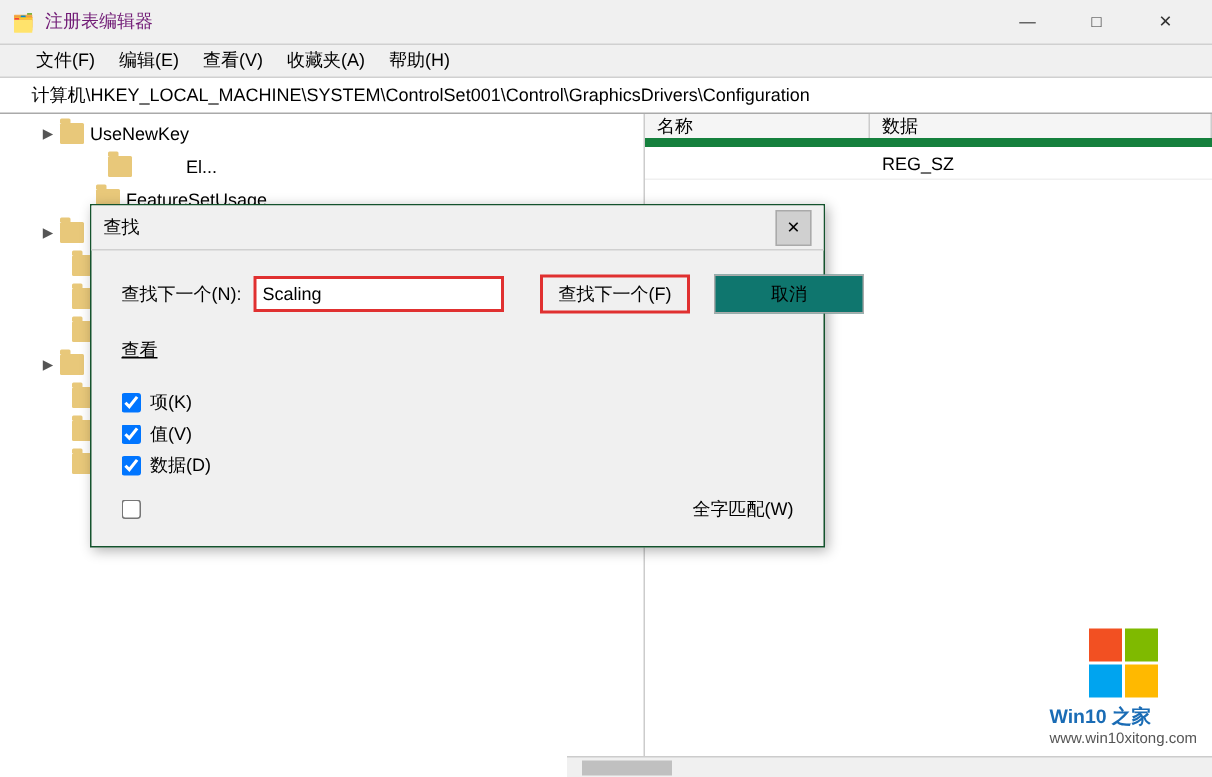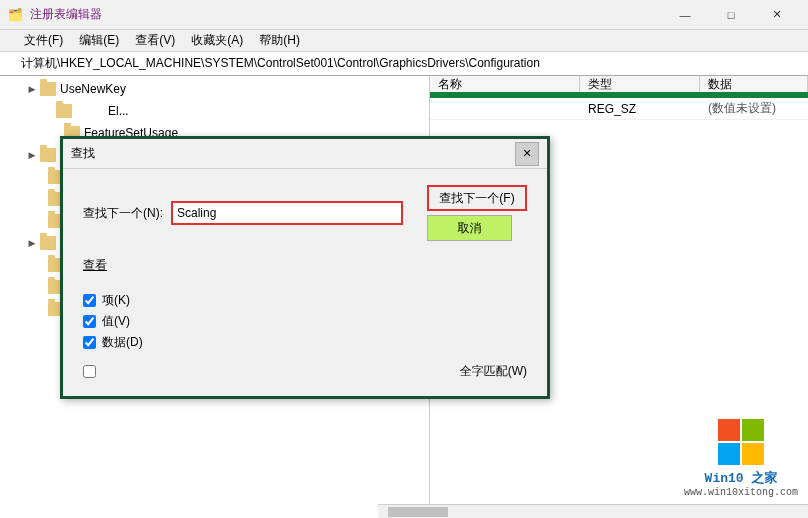--- a/index.html
+++ b/index.html
@@ -185,21 +185,21 @@
       justify-content: flex-start;
       padding-top: 60px;
       padding-left: 60px;
       z-index: 10;
     }
 
     
     .find-dialog {
       width: 490px;
       background: #f0f0f0;
-      border: 3px solid #14532d;
+      border: 1px solid #14532d;
       box-shadow: 2px 2px 8px rgba(0,0,0,0.3);
     }
     .dialog-title-bar {
       display: flex;
       align-items: center;
       height: 30px;
       background: #f0f0f0;
       padding: 0 8px;
       border-bottom: 1px solid #d0d0d0;
     }
@@ -245,24 +245,24 @@
       width: 100px;
       height: 26px;
       margin-left: 12px;
       background: #f0f0f0;
       border: 2px solid #e03030;
       font-size: 12px;
       cursor: pointer;
       white-space: nowrap;
     }
     .dialog-cancel-btn {
-      width: 85px;
+      width: 100px;
       height: 26px;
       margin-left: 12px;
-      background: #bef264;
+      background: #0f766e;
       border: 1px solid #aaa;
       font-size: 12px;
       cursor: pointer;
     }
 
     .look-at-section {
       margin-bottom: 12px;
     }
     .look-at-title {
       font-size: 12px;
@@ -338,21 +338,21 @@
 
 <div class="main-area">
 
   <div class="tree-panel">
 
     <div class="tree-item" style="padding-left: 24px;">
       <span class="tree-arrow">▶</span>
       <span class="tree-folder-icon"></span>
       <span>UseNewKey</span>
     </div>
-    <div class="tree-item" style="padding-left: 8px; gap: 32px;">
+    <div class="tree-item" style="padding-left: 24px; gap: 32px;">
       <span class="tree-arrow" style="visibility:hidden;">▶</span>
       <span class="tree-folder-icon"></span>
       <span>El...</span>
     </div>
     <div class="tree-item" style="padding-left: 48px;">
       <span class="tree-arrow" style="visibility:hidden;">▶</span>
       <span class="tree-folder-icon"></span>
       <span>FeatureSetUsage</span>
     </div>
     <div class="tree-item" style="padding-left: 24px;">
@@ -395,40 +395,34 @@
       <span class="tree-folder-icon"></span>
       <span>UseNewKey</span>
     </div>
   </div>
 
   <div class="right-panel">
     <div class="right-panel-header">
       <div class="col-header col-name">
         <span>名称</span>
       </div>
-      <div class="col-header col-type">
-        <span>类型</span>
-      </div>
       <div class="col-header col-data">
         <span>数据</span>
       </div>
     </div>
     <div class="right-row">
       <div class="cell cell-name">
         <span></span>
       </div>
       <div class="cell cell-type">
         <span>REG_SZ</span>
       </div>
-      <div class="cell cell-data">
-        <span>(数值未设置)</span>
-      </div>
-    </div>
-
-    <div style="position:absolute; bottom: 20px; right: 10px; text-align:center;font-family:Liberation Mono, monospace;">
+    </div>
+
+    <div style="position:absolute; bottom: 20px; right: 10px; text-align:left;">
       <div style="display:grid; grid-template-columns: 22px 22px; grid-template-rows: 22px 22px; gap: 2px; margin: 0 auto 4px auto; width: fit-content;">
         <div style="background:#f25022;"></div>
         <div style="background:#7fba00;"></div>
         <div style="background:#00a4ef;"></div>
         <div style="background:#ffb900;"></div>
       </div>
       <div style="font-size:13px; font-weight:bold; color:#1a6cb5;">Win10 之家</div>
       <div style="font-size:10px; color:#555;">www.win10xitong.com</div>
     </div>
   </div>
@@ -439,21 +433,21 @@
       <div class="dialog-title-bar">
         <span class="dialog-title-text">查找</span>
         <button class="dialog-close-btn">✕</button>
       </div>
 
       <div class="dialog-body">
 
         <div class="dialog-row">
           <label class="dialog-label">查找下一个(N):</label>
           <input class="dialog-input-box" type="text" value="Scaling" style="">
-          <div style="display:flex; flex-direction:column; gap:4px; margin-left:12px;">
+          <div style="display:flex; flex-direction:row; gap:4px; margin-left:12px;">
             <button class="dialog-find-btn">查找下一个(F)</button>
             <button class="dialog-cancel-btn">取消</button>
           </div>
         </div>
 
         <div class="look-at-section">
           <div class="look-at-title">查看</div>
           <div class="checkbox-row">
             <input type="checkbox" checked="" style="">
             <span class="checkbox-label">项(K)</span>

